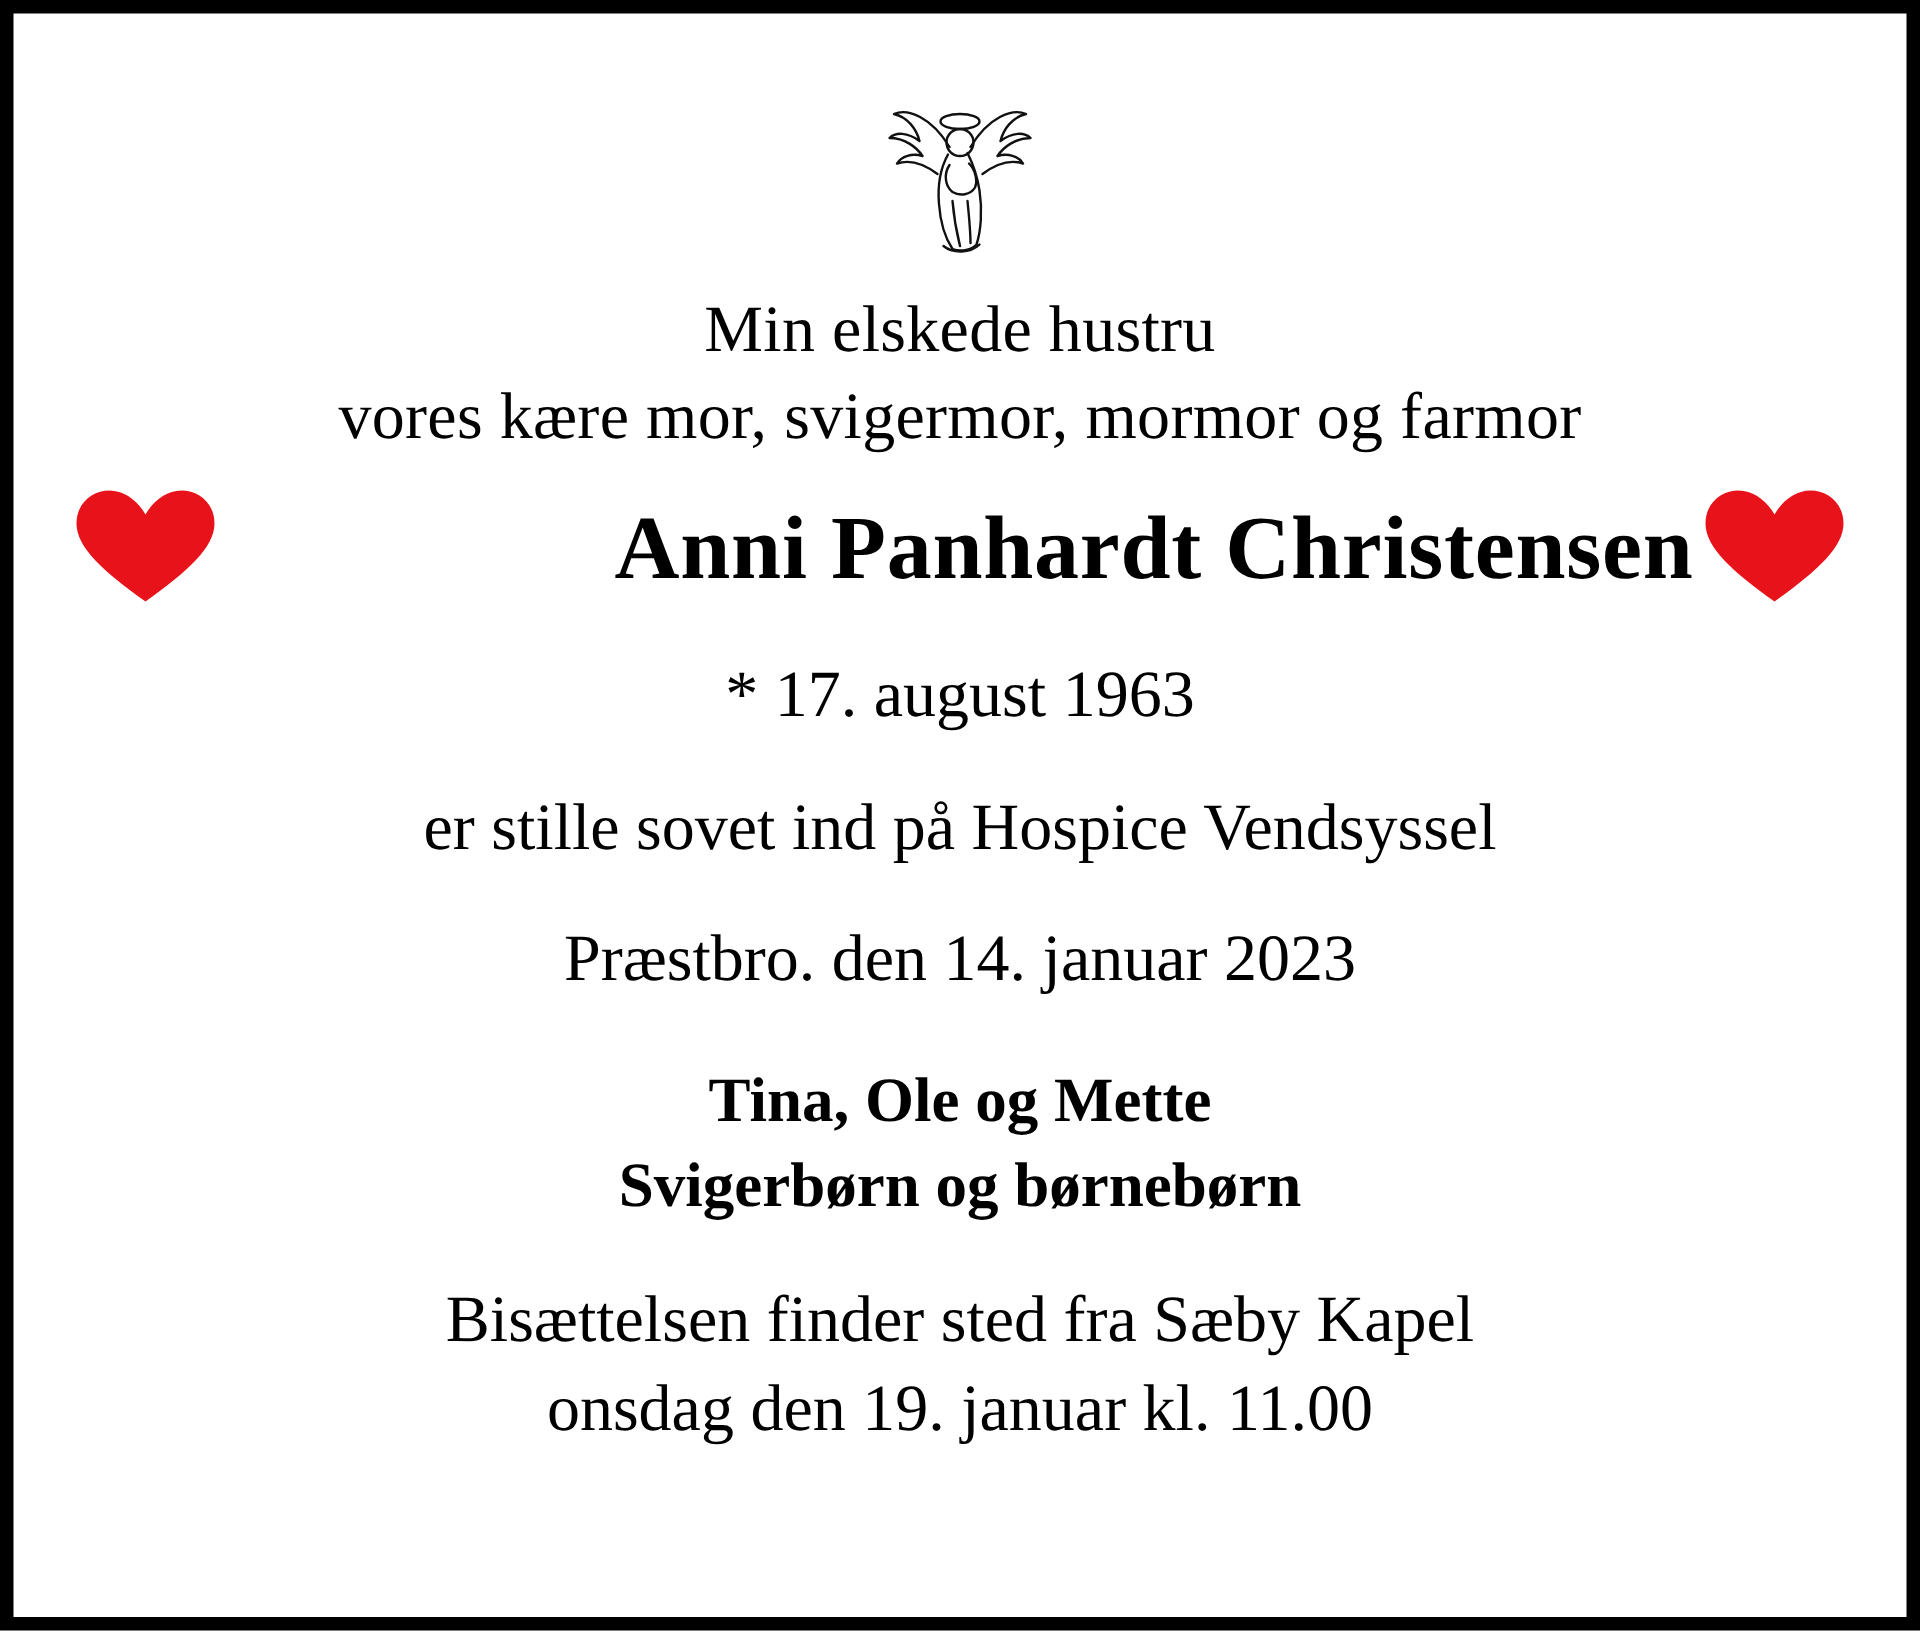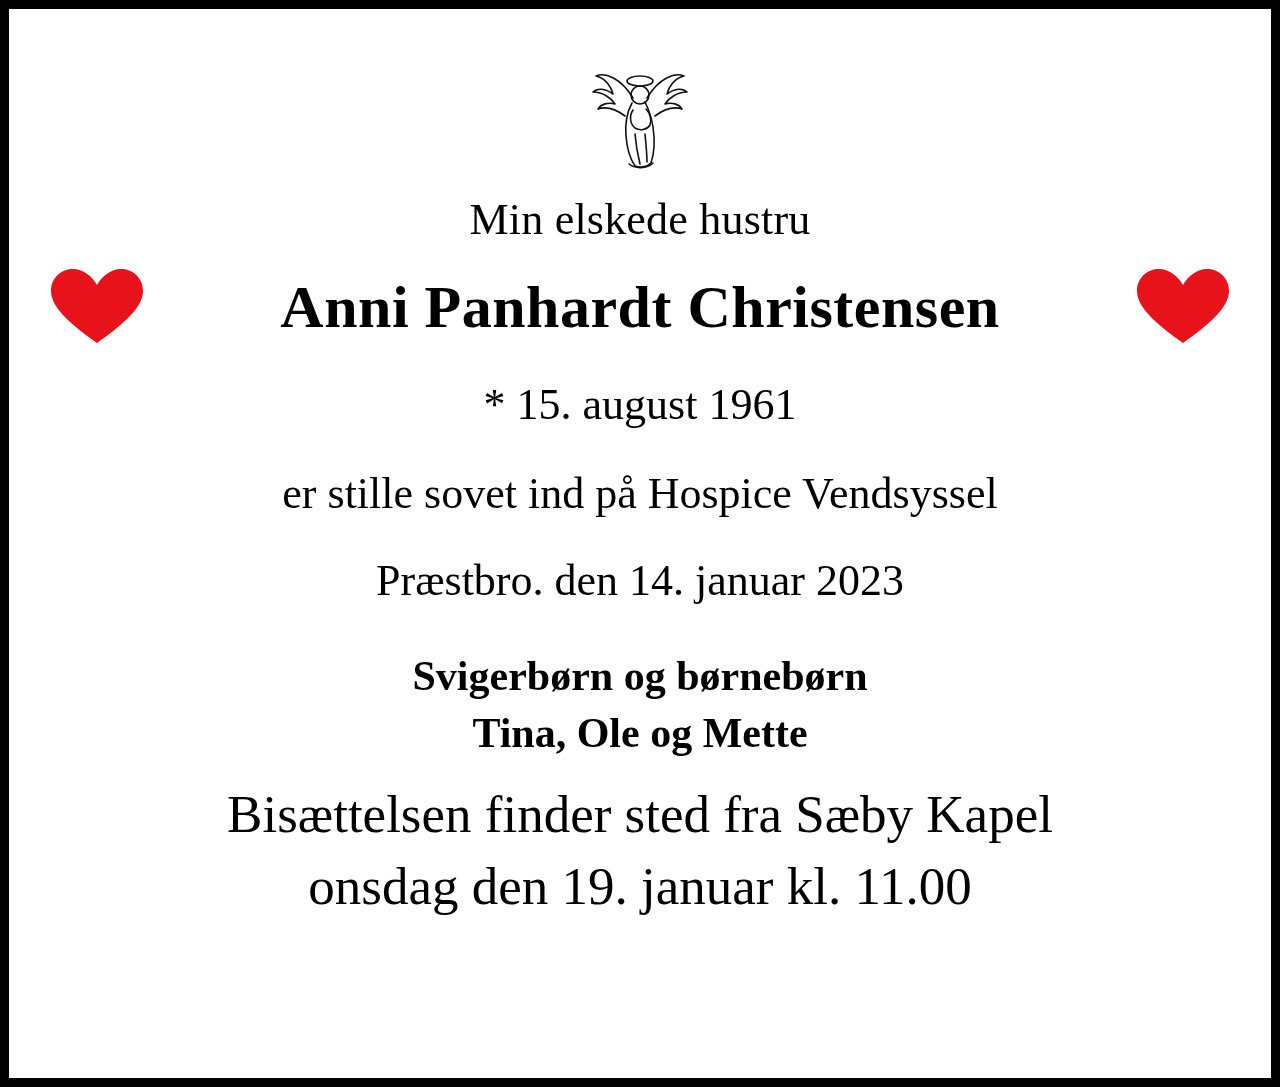--- a/index.html
+++ b/index.html
@@ -59,21 +59,21 @@
   .heart {
     width: 96px;
     height: 80px;
     flex: 0 0 auto;
   }
   .heart svg { display: block; }
   .deceased-name {
     font-size: 60px;
     font-weight: bold;
     letter-spacing: 0.5px;
-    text-align: center;
+    text-align: right;
     flex: 1 1 auto;
     padding: 0 6px;
     white-space: nowrap;
   }
   .birth {
     text-align: center;
     font-size: 44px;
     margin-top: 22px;
   }
   .passing {
@@ -89,23 +89,23 @@
   .survivors {
     text-align: center;
     font-size: 42px;
     font-weight: bold;
     line-height: 1.35;
     margin-top: 42px;
   }
   .survivors .line { display: block; }
   .funeral {
     text-align: center;
-    font-size: 53px;
+    font-size: 44px;
     line-height: 1.35;
-    margin-top: 18px;
+    margin-top: 30px;
   }
   .funeral .line { display: block; }
 </style>
 </head>
 <body>
 
 <div class="obituary">
 
   <div class="angel-wrap">
     <svg width="110" height="108" viewBox="0 0 110 108" fill="none" stroke="#111111" stroke-width="1.6" stroke-linecap="round" stroke-linejoin="round">
@@ -124,45 +124,46 @@
 
       <path d="M50 70 C51 82, 53 92, 55 100"></path>
       <path d="M60 70 C61 80, 62 90, 62 98"></path>
 
       <path d="M44 100 C50 105, 62 105, 68 99"></path>
     </svg>
   </div>
 
   <div class="intro">
     <span class="line">Min elskede hustru</span>
+    <span class="line">vores kære mor, svigermor, mormor og farmor</span>
   </div>
 
   <div class="name-row">
     <span class="heart">
       <svg width="96" height="80" viewBox="0 0 96 80">
         <path d="M48 76 C20 56, 2 40, 2 24 C2 10, 13 2, 24 2 C34 2, 43 9, 48 18 C53 9, 62 2, 72 2 C83 2, 94 10, 94 24 C94 40, 76 56, 48 76 Z" fill="#e8131a"></path>
       </svg>
     </span>
     <div class="deceased-name">Anni Panhardt Christensen</div>
     <span class="heart">
       <svg width="96" height="80" viewBox="0 0 96 80">
         <path d="M48 76 C20 56, 2 40, 2 24 C2 10, 13 2, 24 2 C34 2, 43 9, 48 18 C53 9, 62 2, 72 2 C83 2, 94 10, 94 24 C94 40, 76 56, 48 76 Z" fill="#e8131a"></path>
       </svg>
     </span>
   </div>
 
-  <div class="birth">* 15. august 1961</div>
+  <div class="birth">* 17. august 1963</div>
 
   <div class="passing">er stille sovet ind på Hospice Vendsyssel</div>
 
   <div class="place-date">Præstbro. den 14. januar 2023</div>
 
   <div class="survivors">
+    <span class="line">Tina, Ole og Mette</span>
     <span class="line">Svigerbørn og børnebørn</span>
-    <span class="line">Tina, Ole og Mette</span>
   </div>
 
   <div class="funeral">
     <span class="line">Bisættelsen finder sted fra Sæby Kapel</span>
     <span class="line">onsdag den 19. januar kl. 11.00</span>
   </div>
 
 </div>
 
 </body></html>

